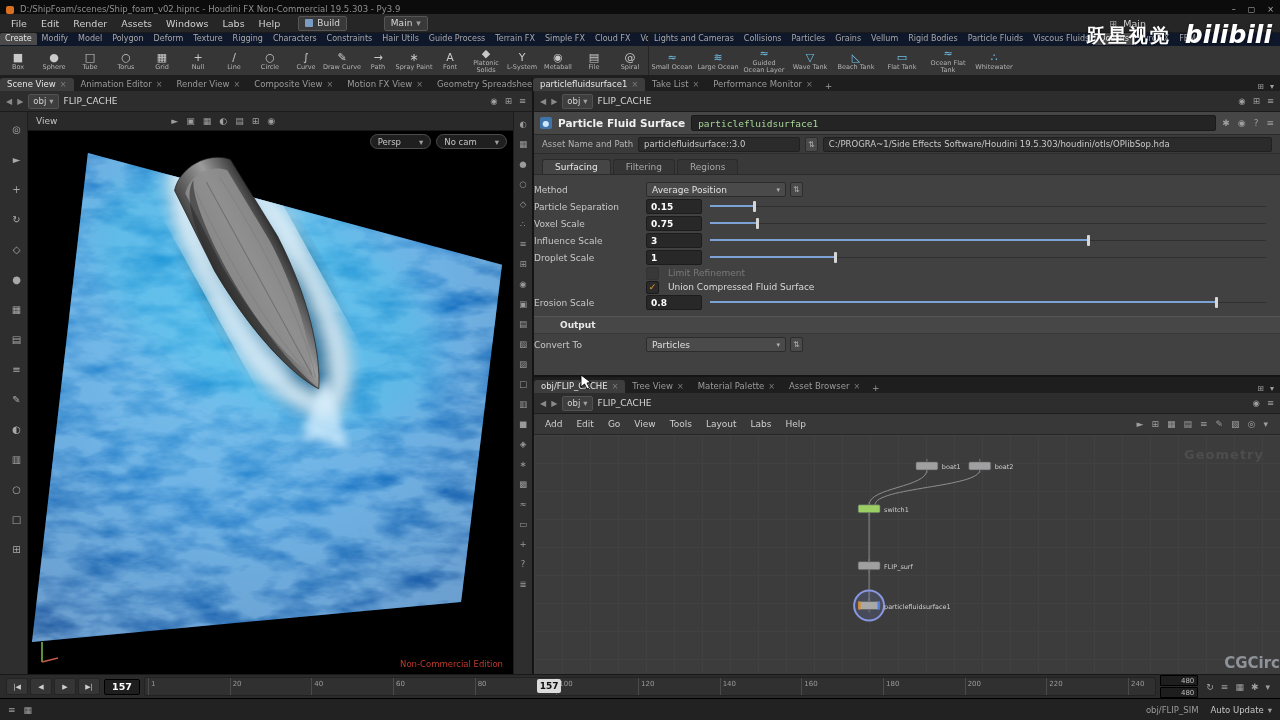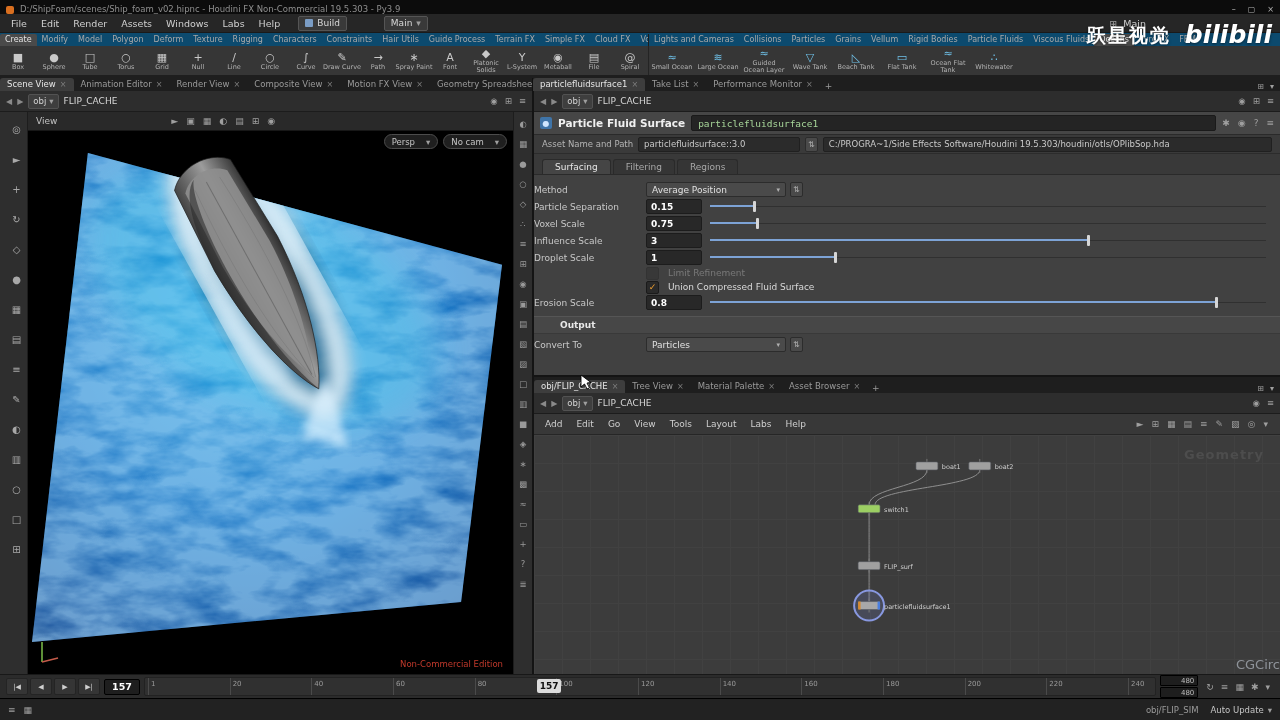--- a/index.html
+++ b/index.html
@@ -16,21 +16,21 @@
 
   
   .menubar{height:18px;background:#262626;border-bottom:1px solid #1a1a1a;display:flex;align-items:center;padding:0 4px;gap:1px;font-size:9.5px;color:#d0d0d0;flex:0 0 auto}
   .menu-item{padding:1px 7px;border-radius:2px}
   .chip{display:inline-flex;align-items:center;gap:4px;background:#393939;border:1px solid #555;border-radius:2px;padding:0 6px;height:13px;color:#d8d8d8;font-size:9px}
   .chip .sq{width:8px;height:8px;background:#7a9cc4;border-radius:1px}
   .menubar .right{margin-left:auto;display:flex;align-items:center;gap:6px;margin-right:130px}
 
   
   .shelf{flex:0 0 auto;background:#303030;border-bottom:1px solid #1e1e1e}
-  .shelf-tabs{height:13px;display:flex;align-items:center;background:#0c4a6e;overflow:hidden}
+  .shelf-tabs{height:13px;display:flex;align-items:flex-start;background:#0f172a;overflow:hidden}
   .shelf-tabs .group-l{width:648px;display:flex;overflow:hidden}
   .shelf-tabs .group-r{flex:1;display:flex;overflow:hidden;border-left:1px solid #1d1d1d}
   .shelf-tab{font-size:8px;color:#a8a8a8;padding:1px 5px 2px;white-space:nowrap}
   .shelf-tab.active{background:#4a4a4a;color:#e4e4e4;border-radius:2px 2px 0 0}
   .shelf-tools{height:29px;display:flex;background:#363636}
   .shelf-tools .group-l{width:648px;display:flex;overflow:hidden}
   .shelf-tools .group-r{flex:1;display:flex;overflow:hidden;border-left:1px solid #242424}
   .tool{width:36px;flex:0 0 auto;display:flex;flex-direction:column;align-items:center;justify-content:center;gap:0}
   .tool .t-icon{font-size:11px;height:13px;line-height:13px;color:#c9c9c9}
   .tool.ocean .t-icon{color:#6fc0e8}
@@ -63,21 +63,21 @@
   .vp-row{flex:1;display:flex;min-height:0}
   .vp-tools{width:28px;background:#2e2e2e;border-right:1px solid #1d1d1d;display:flex;flex-direction:column;align-items:center;padding:10px 0 0 6px;gap:16px;box-sizing:border-box}
   .vp-tools .icon{width:14px;height:14px;font-size:10px;color:#a8a8a8}
   .vp-display{width:18px;background:#2e2e2e;border-left:1px solid #1d1d1d;display:flex;flex-direction:column;align-items:center;padding-top:6px;gap:8px}
   .vp-display .icon{width:12px;height:12px;font-size:8.5px;color:#9a9a9a}
   .render-area{flex:1;position:relative;background:#000;min-width:0;overflow:hidden}
   .vp-menu{position:absolute;top:0;left:0;right:0;height:18px;background:#292929;border-bottom:1px solid #171717;display:flex;align-items:center;gap:4px;padding:0 8px;z-index:4}
   .vp-menu .label{font-size:9px;color:#c2c2c2}
   .vp-menu .icons{display:flex;gap:8px;margin-left:110px;color:#9a9a9a;font-size:9px}
   .cam-pills{position:absolute;top:22px;right:6px;display:flex;gap:5px;z-index:4}
-  .pill{background:#1f1f1f;border:1px solid #4c4c4c;border-radius:8px;height:13px;display:flex;align-items:center;gap:11px;padding:0 7px;font-size:8.5px;color:#c4c4c4}
+  .pill{background:#1f1f1f;border:1px solid #4c4c4c;border-radius:8px;height:13px;display:flex;align-items:center;gap:18px;padding:0 7px;font-size:8.5px;color:#c4c4c4}
   .nc-badge{position:absolute;right:10px;bottom:5px;color:#c0392b;font-size:8.5px;z-index:4}
   .scene-svg{position:absolute;inset:0;z-index:1}
   .axis-gizmo{position:absolute;left:8px;bottom:8px;z-index:3}
 
   
   .params-pane{height:284px;display:flex;flex-direction:column;background:#3d3d3d;border-bottom:2px solid #141414;flex:0 0 auto}
   .node-header{height:22px;background:#464646;border-bottom:1px solid #2a2a2a;display:flex;align-items:center;gap:6px;padding:0 6px}
   .node-type-icon{width:12px;height:12px;border-radius:2px;background:#3f74a8;display:flex;align-items:center;justify-content:center;color:#cfe6ff;font-size:8px}
   .node-type-label{font-size:10.5px;font-weight:bold;color:#f0f0f0;white-space:nowrap}
   .node-name-field{flex:1;height:14px;background:#242424;border:1px solid #1a1a1a;border-radius:2px;display:flex;align-items:center;padding:0 6px;font-family:"DejaVu Sans Mono","Liberation Mono",monospace;font-size:9.5px;color:#a8d79a;min-width:0;overflow:hidden}
@@ -113,21 +113,21 @@
   
   .network-pane{flex:1;display:flex;flex-direction:column;min-height:0;background:#3c3c3c;position:relative}
   .net-tabs{height:16px;background:#1e1e1e;display:flex;align-items:flex-end;flex:0 0 auto}
   .net-menu{height:20px;background:#383838;border-bottom:1px solid #262626;display:flex;align-items:center;padding:0 4px;flex:0 0 auto}
   .net-menu .menu-item{font-size:9px;color:#cfcfcf;padding:1px 7px}
   .net-menu .right{margin-left:auto;display:flex;gap:8px;color:#a0a0a0;font-size:9px;padding-right:8px}
   .net-canvas{flex:1;position:relative;min-height:0;background:#3c3c3c;
      background-image:linear-gradient(#414141 1px,transparent 1px),linear-gradient(90deg,#414141 1px,transparent 1px);
      background-size:28px 28px;overflow:hidden}
   .net-watermark{position:absolute;top:12px;right:16px;font-size:13px;font-weight:bold;letter-spacing:1px;color:#4d4d4d}
-  .corner-watermark{position:absolute;bottom:2px;right:0px;font-size:13px;font-weight:normal;color:#aab0b9;opacity:.75}
+  .corner-watermark{position:absolute;bottom:2px;right:0px;font-size:15px;font-weight:bold;color:#aab0b9;opacity:.75}
   .net-svg{position:absolute;inset:0}
 
   
   .playbar{height:23px;background:#2b2b2b;border-top:1px solid #181818;display:flex;align-items:center;gap:4px;padding:0 6px;flex:0 0 auto}
   .tp-btn{min-width:16px;height:15px;background:#353535;border:1px solid #242424;border-radius:2px;display:flex;align-items:center;justify-content:center;color:#cfcfcf;font-size:7px;padding:0 2px}
   .frame-field{width:34px;height:14px;background:#1e1e1e;border:1px solid #000;border-radius:2px;display:flex;align-items:center;justify-content:center;color:#fff;font-weight:bold;font-size:9.5px}
   .timeline{position:relative;flex:1;height:17px;background:#303030;border:1px solid #222;border-radius:2px;min-width:0}
   .tick{position:absolute;top:0;bottom:0;border-left:1px solid #4a4a4a}
   .tick-label{position:absolute;top:2px;left:2px;font-size:7px;color:#9a9a9a;white-space:nowrap}
   .frame-marker{position:absolute;left:40%;top:1px;width:24px;height:14px;margin-left:-12px;background:#dcdcdc;border-radius:2px;display:flex;align-items:center;justify-content:center;color:#111;font-size:9px;font-weight:bold;z-index:2}

